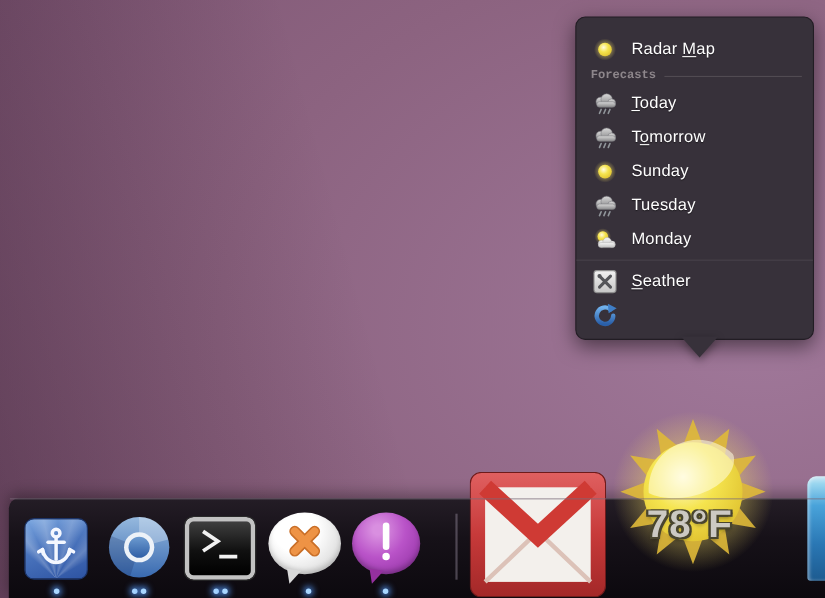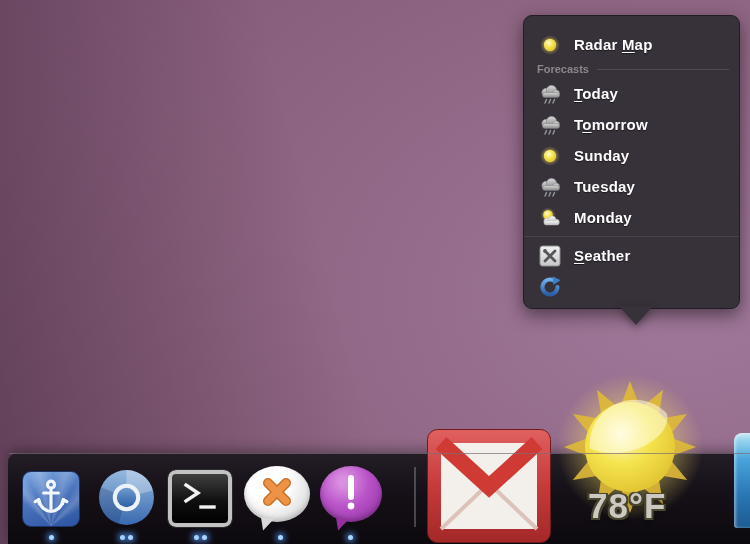--- a/index.html
+++ b/index.html
@@ -13,24 +13,24 @@
   .menu{position:absolute;left:523px;top:15px;width:217px;z-index:50;
     background:#37313a;border:1px solid #221d24;border-radius:9px;
     box-shadow:0 6px 18px rgba(0,0,0,.5);box-sizing:border-box;padding:13px 0 6px 0;}
   .menu-tail{position:absolute;left:95px;top:100%;margin-top:-2px;width:0;height:0;
     border-left:17px solid transparent;border-right:17px solid transparent;
     border-top:19px solid #37313a;filter:drop-shadow(0 3px 4px rgba(0,0,0,.4));}
   .menu-item{height:31px;display:flex;align-items:center;padding:0 10px 0 13px;cursor:default;}
   .mi-icon{width:26px;height:26px;display:flex;align-items:center;justify-content:center;
     margin-right:11px;flex:0 0 26px;}
   .mi-icon svg{display:block;}
-  .mi-label{color:#ffffff;font-weight:bold;font-size:15px;letter-spacing:.2px;
+  .mi-label{color:#ffffff;font-weight:normal;font-size:15px;letter-spacing:.2px;
     text-shadow:0 1px 1px rgba(0,0,0,.5);white-space:pre;}
   .accel{text-decoration:underline;text-underline-offset:2px;}
-  .menu-section{height:18px;display:flex;align-items:center;padding:0 10px 0 13px;}
+  .menu-section{height:18px;display:flex;align-items:center;padding:0 10px 0 13px;font-family:Liberation Mono, monospace;}
   .sec-label{color:#8d868b;font-weight:bold;font-size:11px;margin-right:8px;}
   .sec-line{flex:1;height:1px;background:#514b52;}
   .menu-sep{height:1px;background:#48424a;margin:3px 0;}
 
   
   .dock{position:absolute;left:8px;top:453px;width:742px;height:91px;z-index:5;
     background:linear-gradient(180deg,#241d26 0%,#161118 40%,#0c090e 100%);
     border-top-left-radius:9px;box-shadow:0 -4px 12px rgba(0,0,0,.3);}
   .dock-topline{position:absolute;left:9px;right:0;top:453px;height:1px;z-index:40;
     background:rgba(122,108,122,.7);}
@@ -60,21 +60,21 @@
     border-top:13px solid #d9d9d9;transform:rotate(8deg);}
   .bubble-p{left:320px;top:466px;width:62px;height:56px;
     background:radial-gradient(circle at 38% 28%,#d98fe0 8%,#b953c8 45%,#9c3bad 80%,#86279a 100%);
     box-shadow:inset 0 -3px 5px rgba(0,0,0,.25);}
   .bubble-p::after{content:"";position:absolute;left:15px;bottom:-9px;width:0;height:0;
     border-left:4px solid transparent;border-right:9px solid transparent;
     border-top:13px solid #95309f;transform:rotate(8deg);}
 
   .gmail{left:427px;top:429px;width:124px;height:114px;}
   .weather{left:552px;top:372px;width:156px;height:156px;}
-  .temp{position:absolute;left:588px;top:486px;z-index:12;
+  .temp{position:absolute;left:588px;top:457px;z-index:12;
     font-family:"Liberation Sans",sans-serif;font-weight:bold;font-size:35px;
     color:#ccc9c3;letter-spacing:1px;
     text-shadow:-2px -1px 0 #49452f,2px -1px 0 #49452f,-2px 2px 0 #49452f,2px 2px 0 #49452f,0 3px 4px rgba(0,0,0,.45);}
   .can{left:734px;top:433px;width:26px;height:95px;z-index:11;position:absolute;
     border-radius:8px 8px 3px 3px;
     background:linear-gradient(180deg,#cfe9f5 0%,#9ad6ef 7%,#49a3da 28%,#2a77b4 65%,#1d5b90 100%);
     box-shadow:inset 2px 0 3px rgba(255,255,255,.4);}
 
   .dot{position:absolute;top:535px;width:5px;height:5px;border-radius:50%;z-index:12;
     background:#a8d6ff;box-shadow:0 0 6px 2px rgba(88,156,255,.8);}

